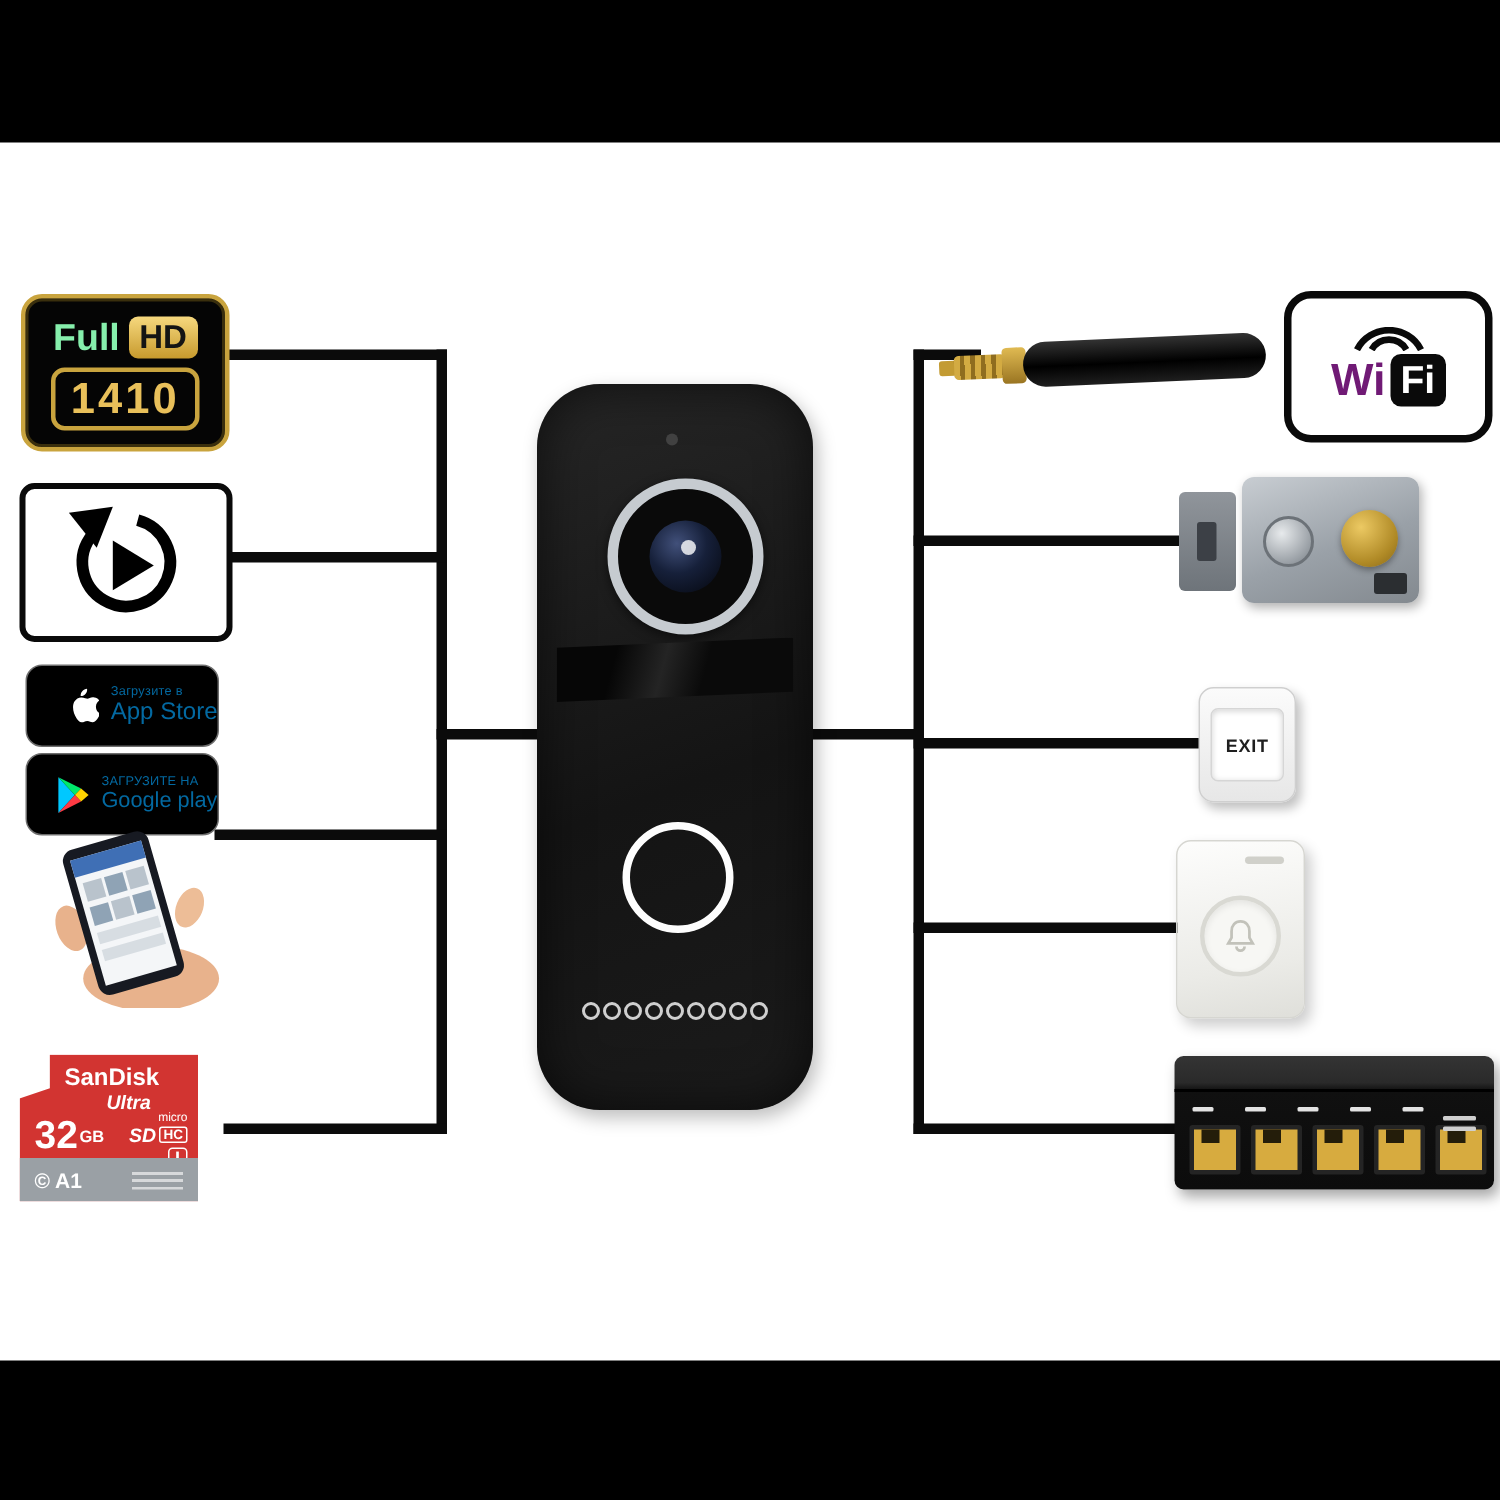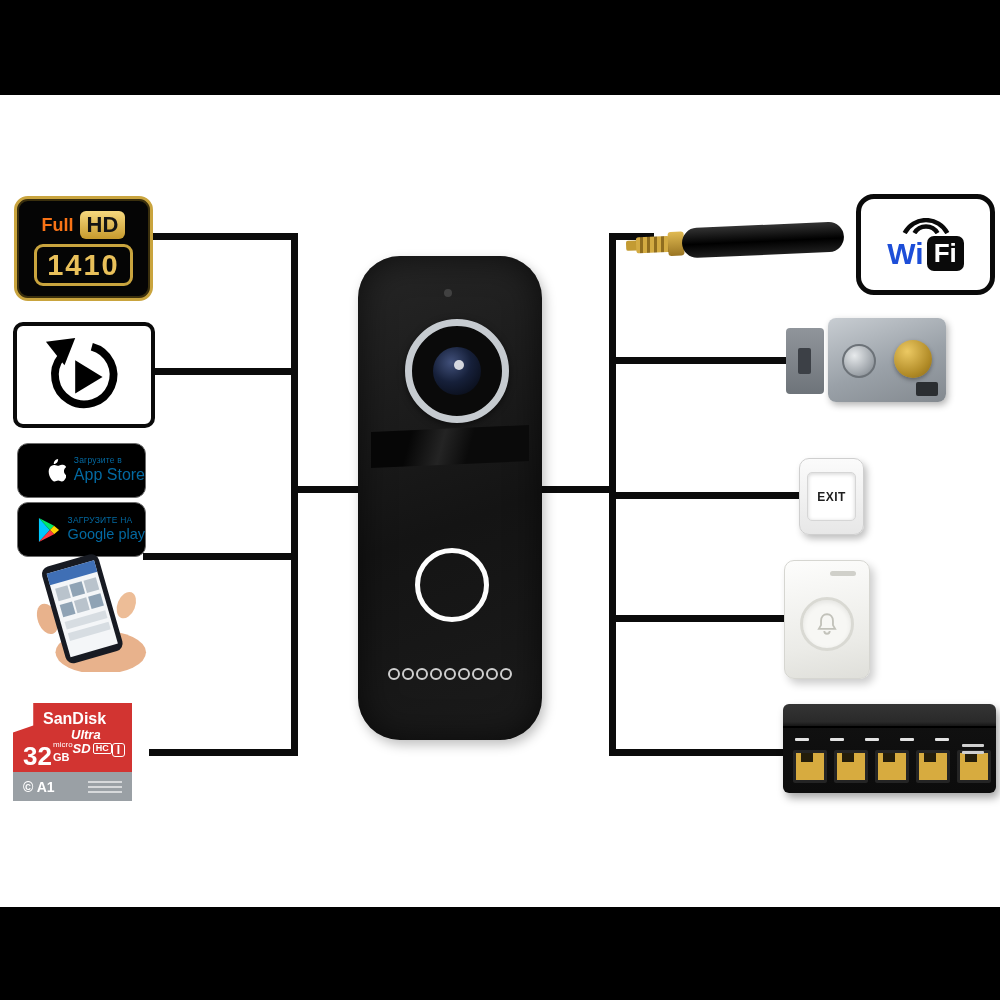--- a/index.html
+++ b/index.html
@@ -33,21 +33,21 @@
   .db-logo .neo{border:2px solid #fff;border-radius:50%;padding:3px 9px;font-size:16px;font-weight:bold;font-style:italic}
   .db-logo .light{font-size:16px;letter-spacing:1px;color:#e9e9e9}
   .call-btn{position:absolute;left:57px;top:292px;width:64px;height:64px;border:5px solid #fdfdfd;border-radius:50%}
   .grille{position:absolute;left:0;top:412px;width:100%;display:flex;justify-content:center;gap:2px}
   .grille i{display:block;width:8px;height:8px;border:2px solid #cfcfcf;border-radius:50%}
 
   
   .fullhd{left:14px;top:196px;width:133px;height:99px;background:#050505;border:3px solid #c9a43e;border-radius:14px;
           box-shadow:inset 0 0 0 2px #3a2f0d;display:flex;flex-direction:column;align-items:center;justify-content:center;gap:5px}
   .fh-row{display:flex;align-items:center;gap:6px}
-  .fh-full{color:#f97316;font-size:18px;font-weight:bold}
+  .fh-full{color:#86efac;font-size:25px;font-weight:bold}
   .fh-hd{color:#141414;background:linear-gradient(180deg,#f6d87e,#c79a2d);font-size:22px;font-weight:bold;
          padding:1px 7px;border-radius:6px}
   .fh-res{color:#e9c05a;font-size:29px;font-weight:bold;letter-spacing:2px;border:3px solid #c9a43e;border-radius:9px;
           padding:0 10px;line-height:36px}
 
   
   .playback{left:13px;top:322px;width:134px;height:98px;background:#fff;border:4px solid #0a0a0a;border-radius:10px;
             display:flex;align-items:center;justify-content:center}
 
   
@@ -62,21 +62,21 @@
 
   .phone-hand{left:22px;top:552px;width:126px;height:120px}
 
   
   .sdcard{left:13px;top:703px;width:119px;height:98px;background:#d23431;
           clip-path:polygon(17% 0,100% 0,100% 100%,0 100%,0 30%,17% 23%);color:#fff}
   .sd-brand{position:absolute;left:30px;top:7px;font-size:16px;font-weight:bold}
   .sd-series{position:absolute;left:58px;top:24px;font-size:13px;font-weight:bold;font-style:italic}
   .sd-size{position:absolute;left:10px;top:40px;font-size:26px;font-weight:bold;line-height:26px}
   .sd-unit{font-size:11px;font-weight:bold;vertical-align:4px;margin-left:1px}
-  .sd-marks{position:absolute;right:7px;top:38px;display:flex;flex-direction:row;align-items:flex-start;line-height:1}
+  .sd-marks{position:absolute;right:7px;top:38px;display:flex;flex-direction:column;align-items:flex-end;line-height:1}
   .sd-micro{font-size:8px}
   .sd-format{display:flex;align-items:center;gap:2px;margin-top:1px}
   .sd-format .sd{font-size:13px;font-weight:bold;font-style:italic}
   .sd-format .hc{font-size:9px;font-weight:bold;border:1px solid #fff;padding:0 2px;border-radius:2px}
   .sd-bus{font-size:12px;font-weight:bold;margin-top:2px;border:1px solid #fff;border-radius:3px;padding:0 4px}
   .sd-grey{position:absolute;left:0;bottom:0;width:100%;height:29px;background:#9aa0a5}
   .sd-class{position:absolute;left:10px;bottom:6px;font-size:14px;font-weight:bold;color:#fff}
   .sd-scribble{position:absolute;right:10px;bottom:8px;width:34px;height:12px;
                background:repeating-linear-gradient(180deg,#d7d9db 0 2px,transparent 2px 5px)}
 
@@ -86,21 +86,21 @@
   .ant-thread{position:absolute;left:10px;top:13px;width:34px;height:16px;border-radius:3px;
               background:repeating-linear-gradient(90deg,#d3ab42 0 4px,#8f6d1f 4px 7px)}
   .ant-nut{position:absolute;left:42px;top:9px;width:16px;height:24px;background:linear-gradient(180deg,#e0ba52,#9a7522);border-radius:3px}
   .ant-rod{position:absolute;left:56px;top:6px;width:162px;height:30px;border-radius:15px;
            background:linear-gradient(180deg,#333 0%,#000 55%,#1f1f1f 100%)}
 
   
   .wifi{left:856px;top:194px;width:129px;height:91px;background:#fff;border:5px solid #0a0a0a;border-radius:18px;
         display:flex;flex-direction:column;align-items:center;justify-content:center;gap:2px}
   .wifi-row{display:flex;align-items:center;gap:3px}
-  .wifi .wi{color:#1d4ed8;font-size:30px;font-weight:bold}
+  .wifi .wi{color:#701a75;font-size:30px;font-weight:bold}
   .wifi .fi{color:#fff;background:#0a0a0a;font-size:26px;font-weight:bold;padding:2px 7px;border-radius:7px}
 
   
   .lock{left:786px;top:318px;width:160px;height:84px}
   .lock-strike{position:absolute;left:0;top:10px;width:38px;height:66px;border-radius:4px;
                background:linear-gradient(180deg,#90959b,#6e747a)}
   .lock-strike-slot{position:absolute;left:12px;top:20px;width:13px;height:26px;background:#3c4046;border-radius:2px}
   .lock-body{position:absolute;left:42px;top:0;width:118px;height:84px;border-radius:8px;
              background:linear-gradient(160deg,#c8cdd2,#9aa1a8 55%,#83898f);box-shadow:2px 3px 7px rgba(0,0,0,.3)}
   .lock-cyl{position:absolute;left:14px;top:26px;width:30px;height:30px;border-radius:50%;

